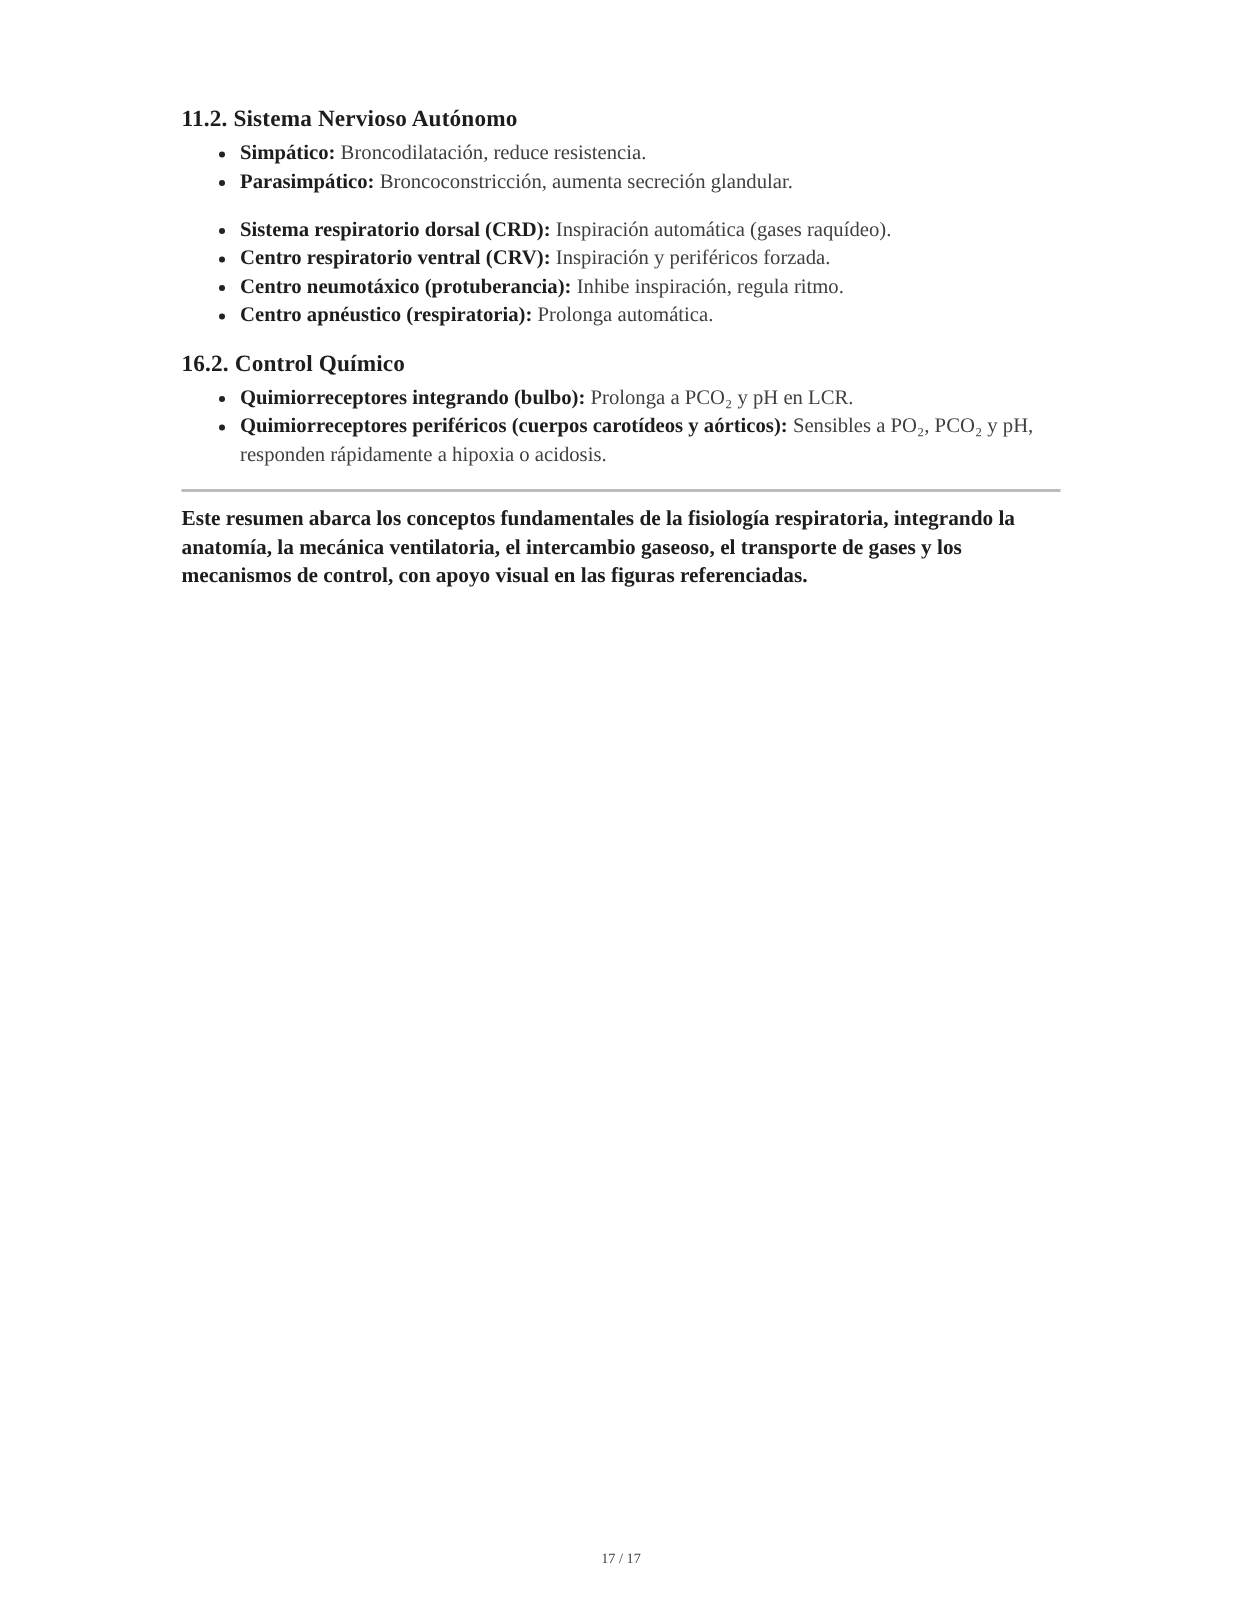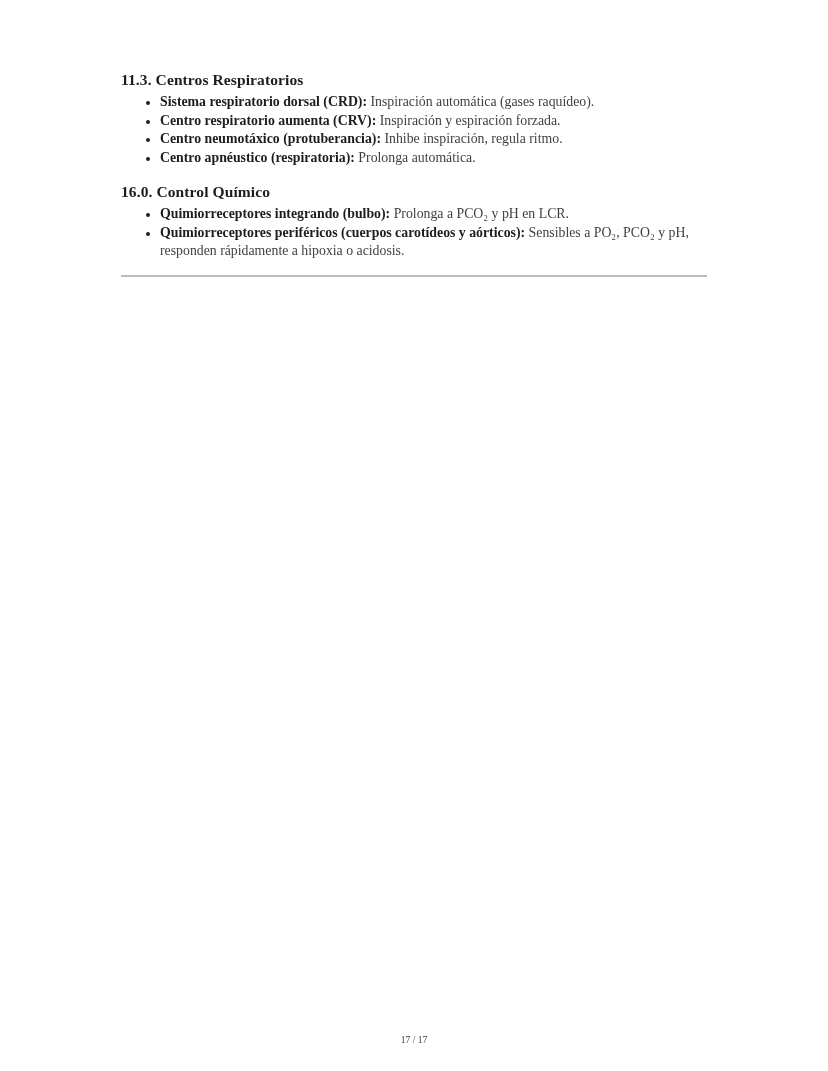--- a/index.html
+++ b/index.html
@@ -65,37 +65,44 @@
     font-size: 9.5px;
     color: #3c3c3c;
     font-family: "Liberation Serif", serif;
   }
 </style>
 </head>
 <body>
 
 <div class="content">
 
+  <section class="doc-section">
+    <h2 class="sec-heading">11.2. Sistema Nervioso Autónomo</h2>
+    <ul class="bullets">
+      <li><span class="lead">Simpático:</span><span class="rest"> Broncodilatación, reduce resistencia.</span></li>
+      <li><span class="lead">Parasimpático:</span><span class="rest"> Broncoconstricción, aumenta secreción glandular.</span></li>
+    </ul>
+  </section>
 
   <section class="doc-section">
-    <h2 class="sec-heading">11.3. Centros Respiratorios</h2>
     <ul class="bullets">
       <li><span class="lead">Sistema respiratorio dorsal (CRD):</span><span class="rest"> Inspiración automática (gases raquídeo).</span></li>
-      <li><span class="lead">Centro respiratorio aumenta (CRV):</span><span class="rest"> Inspiración y espiración forzada.</span></li>
+      <li><span class="lead">Centro respiratorio ventral (CRV):</span><span class="rest"> Inspiración y periféricos forzada.</span></li>
       <li><span class="lead">Centro neumotáxico (protuberancia):</span><span class="rest"> Inhibe inspiración, regula ritmo.</span></li>
       <li><span class="lead">Centro apnéustico (respiratoria):</span><span class="rest"> Prolonga automática.</span></li>
     </ul>
   </section>
 
   <section class="doc-section">
-    <h2 class="sec-heading">16.0. Control Químico</h2>
+    <h2 class="sec-heading">16.2. Control Químico</h2>
     <ul class="bullets">
       <li><span class="lead">Quimiorreceptores integrando (bulbo):</span><span class="rest"> Prolonga a PCO₂ y pH en LCR.</span></li>
       <li><span class="lead">Quimiorreceptores periféricos (cuerpos carotídeos y aórticos):</span><span class="rest"> Sensibles a PO₂, PCO₂ y pH, responden rápidamente a hipoxia o acidosis.</span></li>
     </ul>
   </section>
 
   <hr class="divider">
 
+  <p class="summary">Este resumen abarca los conceptos fundamentales de la fisiología respiratoria, integrando la anatomía, la mecánica ventilatoria, el intercambio gaseoso, el transporte de gases y los mecanismos de control, con apoyo visual en las figuras referenciadas.</p>
 
 </div>
 
 <div class="footer">17 / 17</div>
 
 </body></html>

